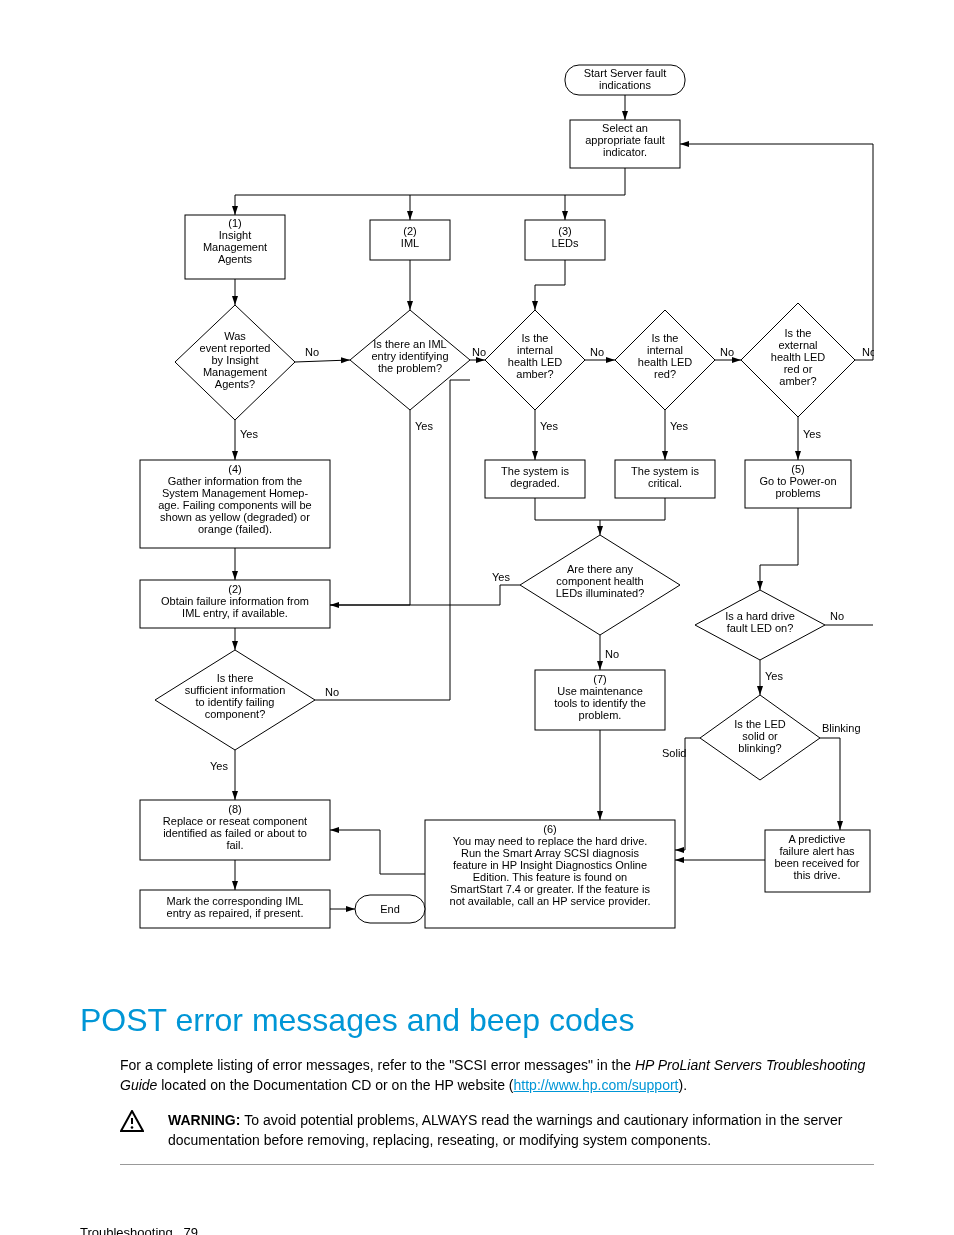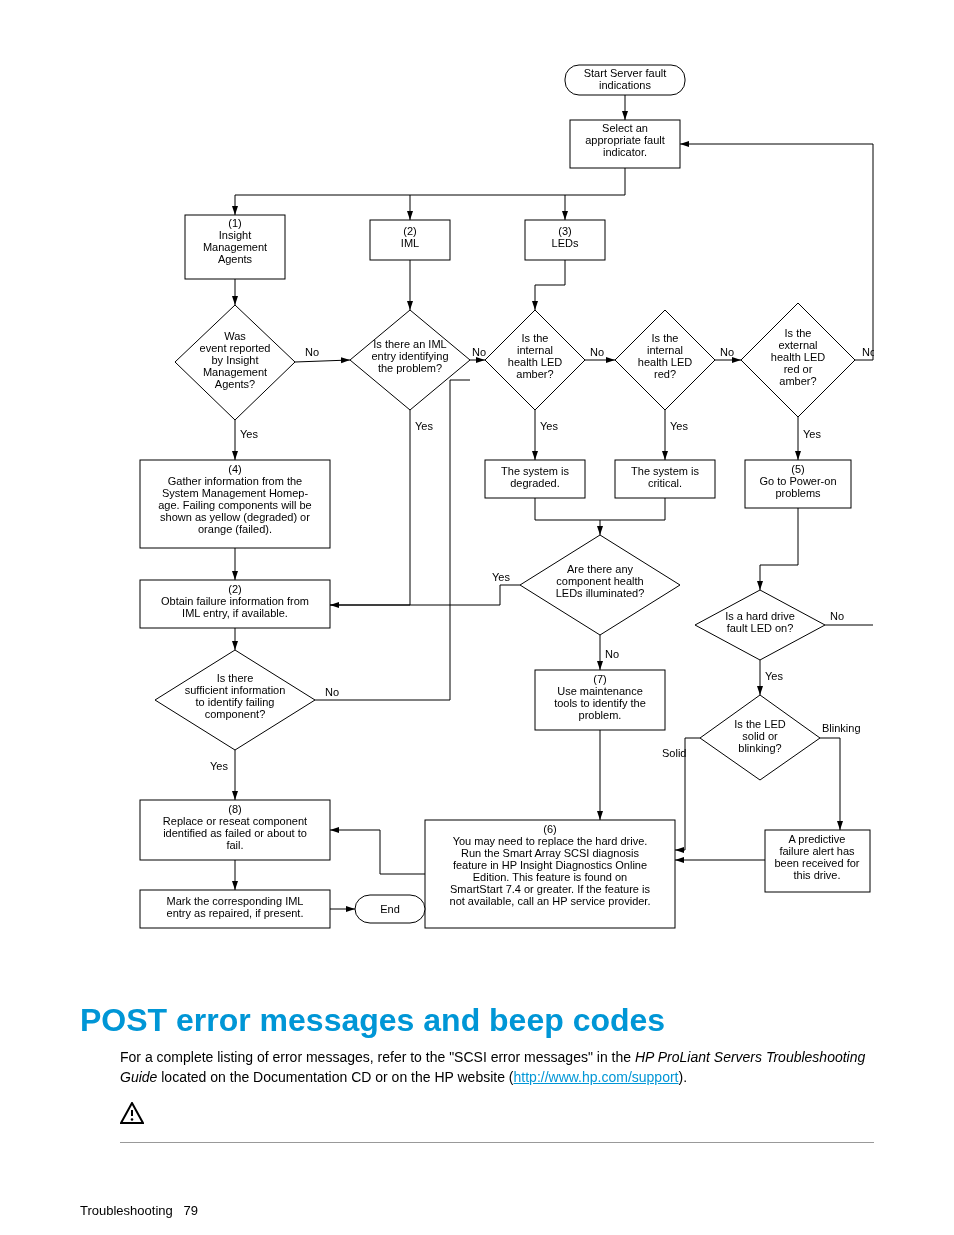--- a/index.html
+++ b/index.html
@@ -1,18 +1,18 @@
 <!DOCTYPE html>
 <html><head>
 <meta charset="utf-8">
 <style>
 body{margin:0;padding:0;font-family:Arial,Helvetica,sans-serif;background:#fff;color:#000;width:954px}
 .page{padding:60px 80px 40px 80px;box-sizing:border-box;width:954px}
 svg text{font-family:Arial,Helvetica,sans-serif}
-h1{font-family:Arial,Helvetica,sans-serif;font-weight:700;color:#0096d6;font-size:32px;margin:18px 0 8px 0}
+h1{font-family:Arial,Helvetica,sans-serif;font-weight:400;color:#0096d6;font-size:32px;margin:18px 0 16px 0}
 .bodytext{font-size:14px;line-height:1.45;margin-left:40px}
 .bodytext a{color:#0096d6;}
 .bodytext .italic{font-style:italic}
 .warnrow{display:flex;align-items:flex-start;margin:14px 0 0 40px;padding-bottom:14px;border-bottom:1px solid #999}
 .warnrow .icon{flex:0 0 48px}
 .warnrow .text{font-size:14px;line-height:1.45}
 .warnrow .text b{font-weight:bold}
 .footer{text-align:left;font-size:13px;margin-top:60px}
 </style>
 </head>
@@ -183,19 +183,22 @@
 </div>
 
 <div class="warnrow">
   <div class="icon">
     <svg width="24" height="22" viewBox="0 0 24 22">
           <polygon points="12,1 23,21 1,21" fill="none" stroke="#000" stroke-width="2"></polygon>
           <line x1="12" y1="8" x2="12" y2="14" stroke="#000" stroke-width="2"></line>
           <circle cx="12" cy="17.5" r="1.3" fill="#000"></circle>
         </svg>
   </div>
+  <div class="text">
+    <b>WARNING:</b>&nbsp;<span>To avoid potential problems, ALWAYS read the warnings and cautionary information in the server documentation before removing, replacing, reseating, or modifying system components.</span>
+  </div>
 </div>
 
 <div class="footer">
   <span>Troubleshooting</span>&nbsp;&nbsp;&nbsp;<span>79</span>
 </div>
 
 </div>
 
 </body></html>

